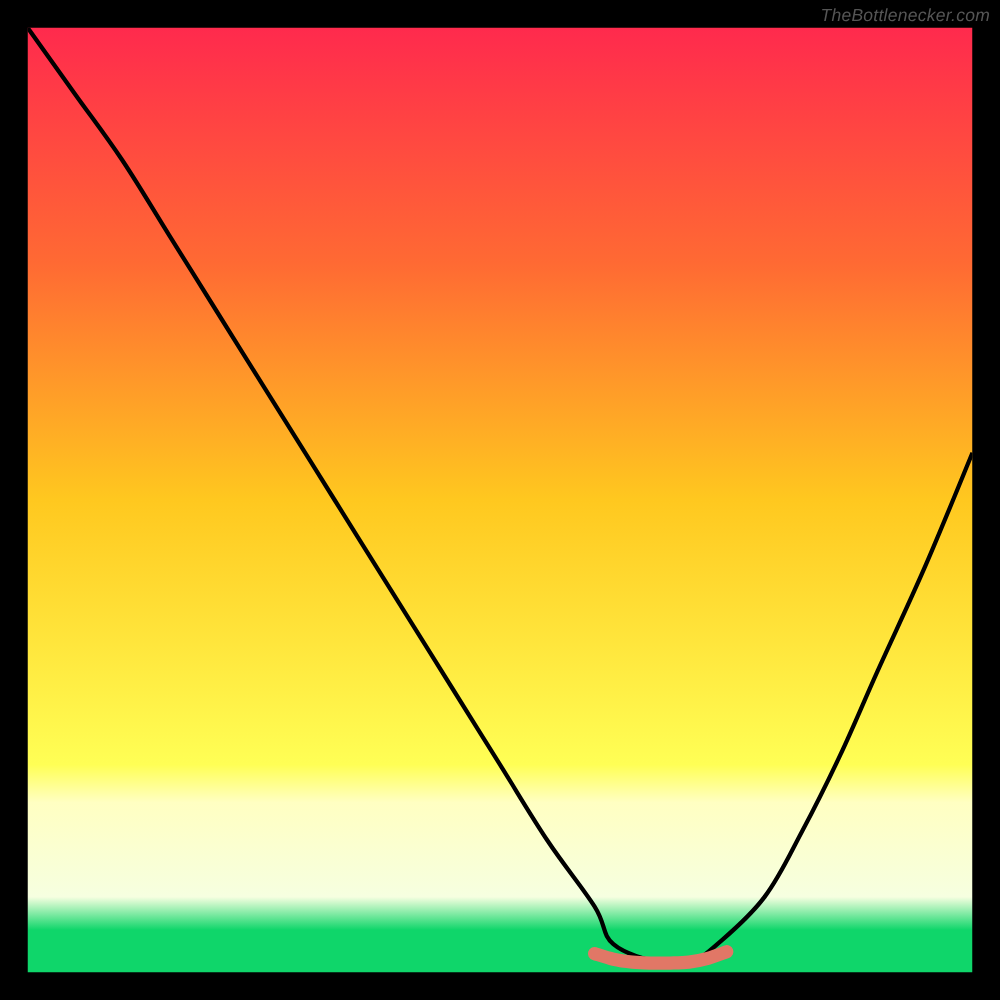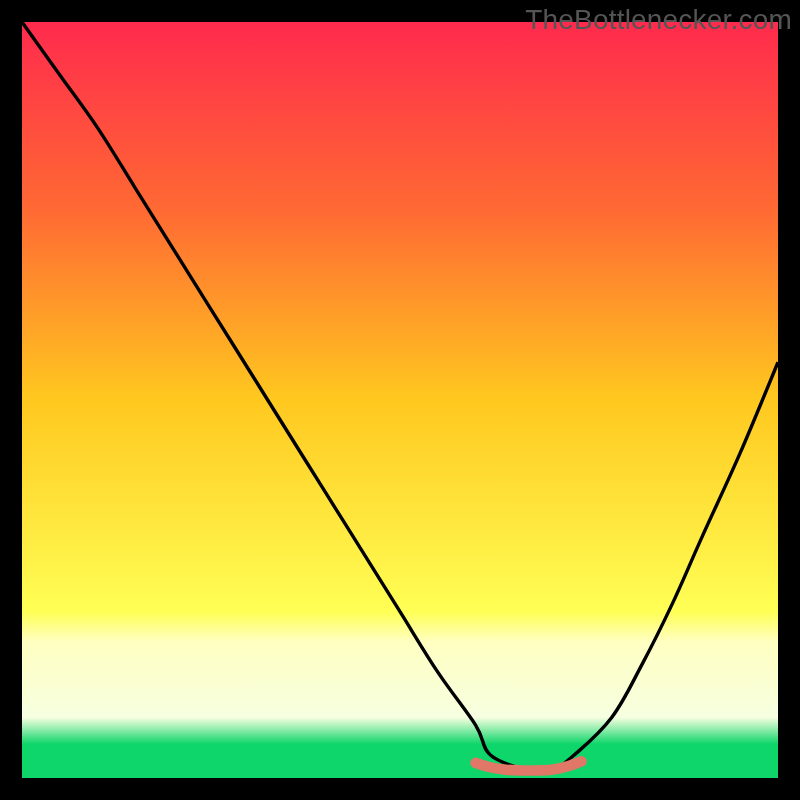--- a/index.html
+++ b/index.html
@@ -9,24 +9,25 @@
     background: #000;
     position: relative;
     font-family: Arial, sans-serif;
     overflow: hidden;
   }
   .watermark {
     position: absolute;
     top: 4px;
     right: 8px;
     color: #555;
-    font-size: 28px;
+    font-size: 14px;
     font-weight: 500;
     z-index: 10;
     letter-spacing: 0.2px;
+    font-style: italic;
   }
   .plot-wrap {
     position: absolute;
     left: 22px;
     top: 22px;
     width: 756px;
     height: 756px;
   }
   svg.plot {
     width: 100%;

